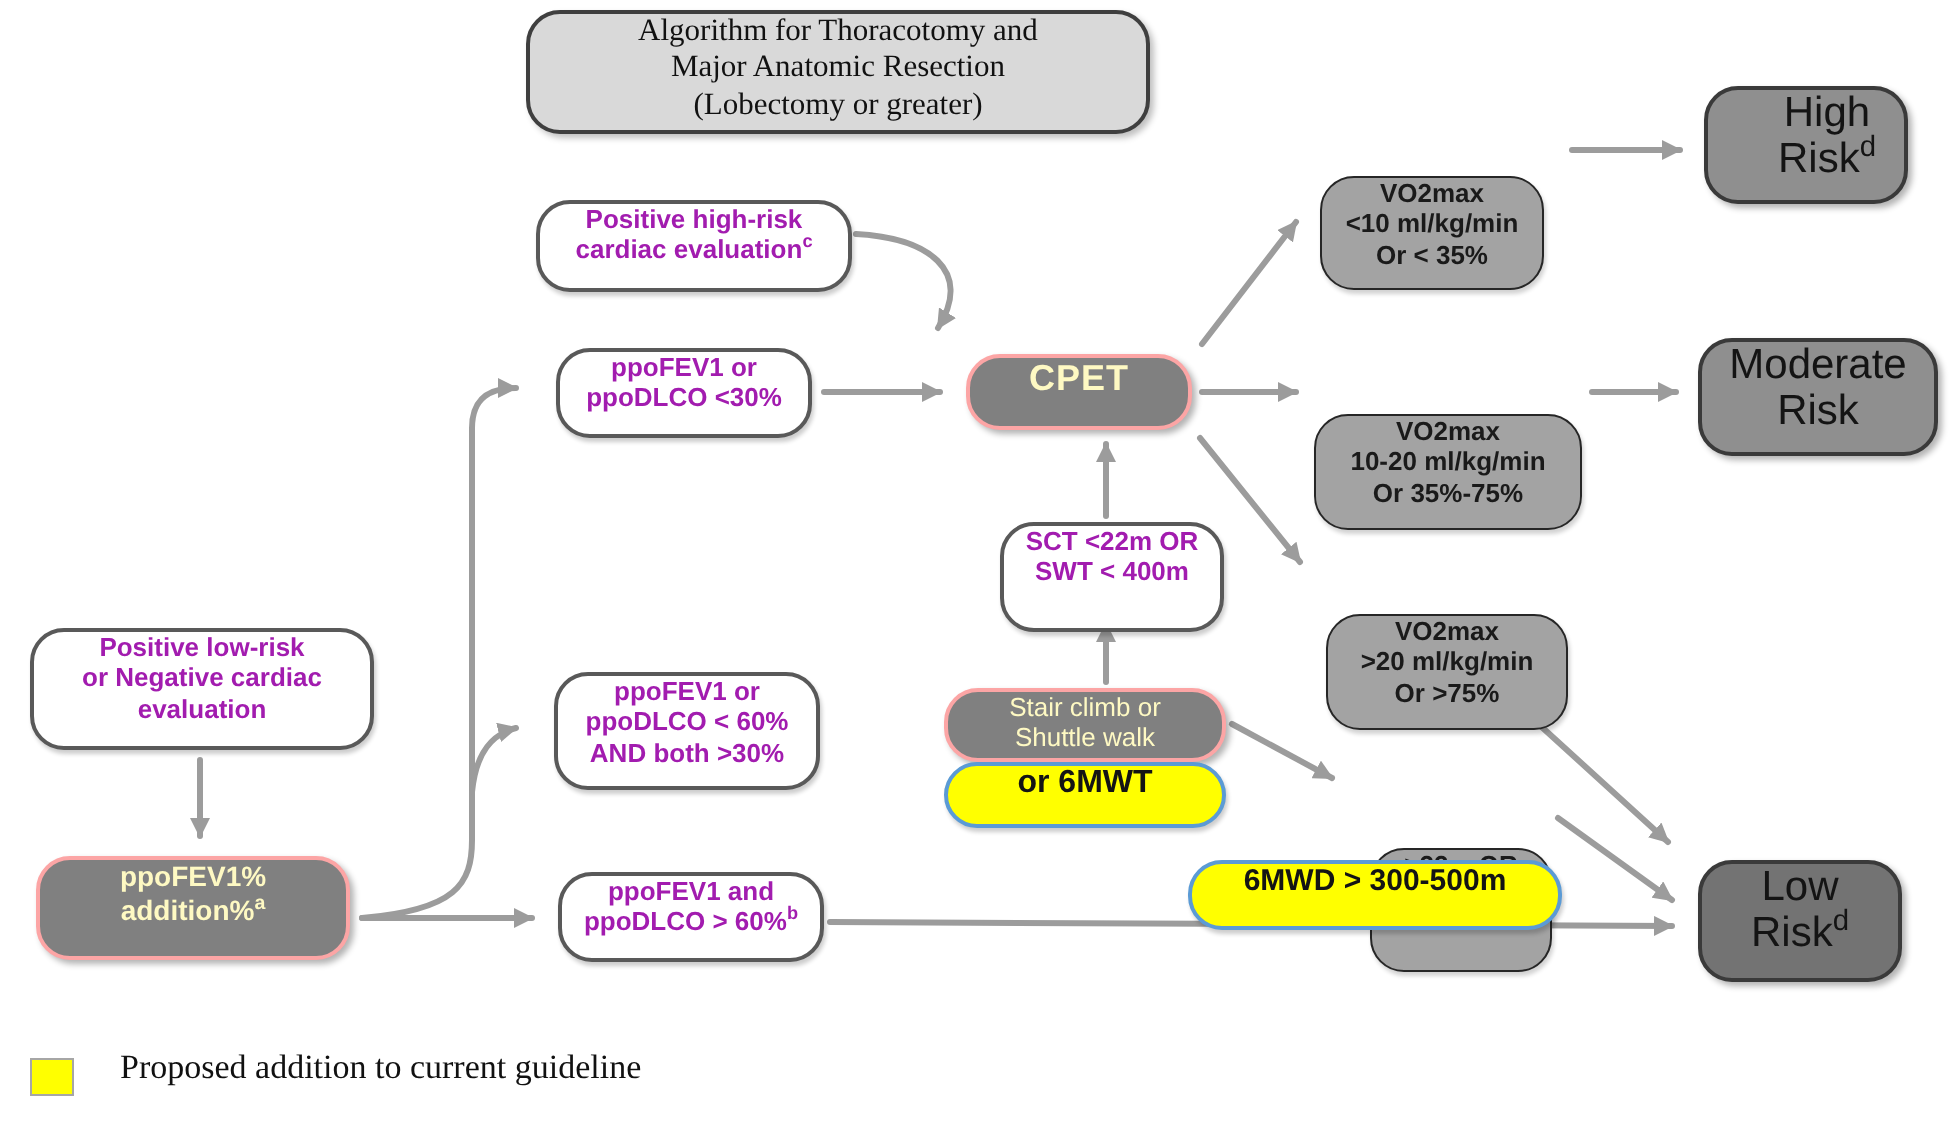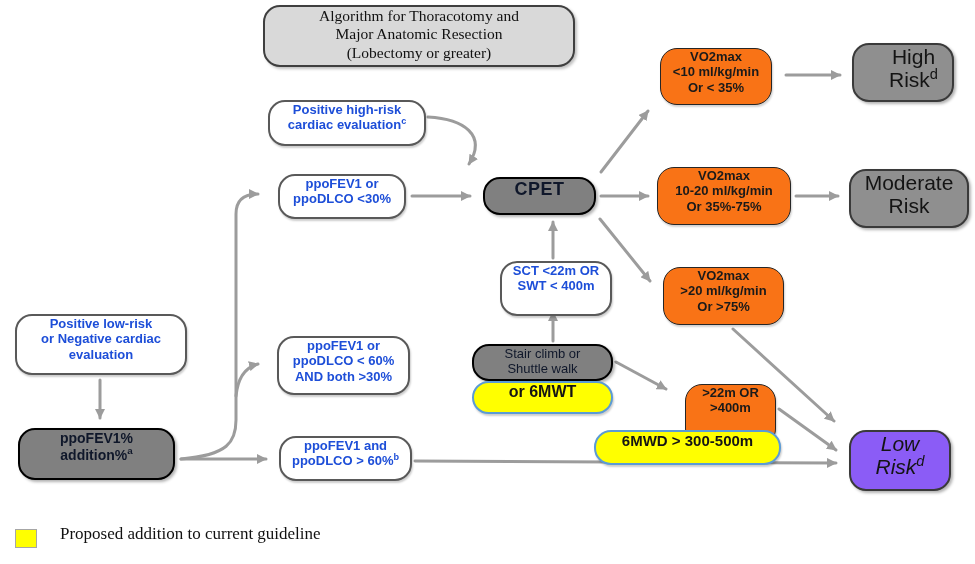--- a/index.html
+++ b/index.html
@@ -45,54 +45,54 @@
     font-family: "Liberation Serif", serif;
     font-size: 15.5px;
     color: #111;
     box-shadow: 2px 2px 3px rgba(0,0,0,0.25);
   }
   .white-box {
     background: #ffffff;
     border: 2px solid #595959;
     font-size: 13px;
     font-weight: bold;
-    color: #1d4ed8;
+    color: #a21caf;
     box-shadow: 1px 2px 2px rgba(0,0,0,0.2);
   }
   .thin-box {
-    background: #f97316;
+    background: #a3a3a3;
     border: 1px solid #262626;
     font-size: 13px;
     font-weight: bold;
     color: #1a1a1a;
     box-shadow: 1px 2px 2px rgba(0,0,0,0.18);
+    margin-top: 40px;
   }
   .gray-box {
     background: #808080;
-    border: 2px solid #000000;
-    color: #0f172a;
+    border: 2px solid #fca5a5;
+    color: #fef9c3;
     font-weight: bold;
     font-size: 13px;
     box-shadow: 2px 2px 3px rgba(0,0,0,0.3);
   }
   .cpet-box {
     font-size: 18px;
     letter-spacing: 0.5px;
   }
   .risk-box {
     background: #8f8f8f;
     border: 2px solid #3a3a3a;
     color: #141414;
     font-size: 21px;
     line-height: 1.1;
     box-shadow: 2px 2px 3px rgba(0,0,0,0.3);
   }
   .risk-box.dark {
-    background: #8b5cf6;
-    font-style: italic;
+    background: #737373;
   }
   .yellow-box {
     background: #ffff00;
     border: 2px solid #5b9bd5;
     color: #141414;
     font-size: 15px;
     font-weight: bold;
     box-shadow: 1px 2px 2px rgba(0,0,0,0.2);
   }
   .legend-swatch {

